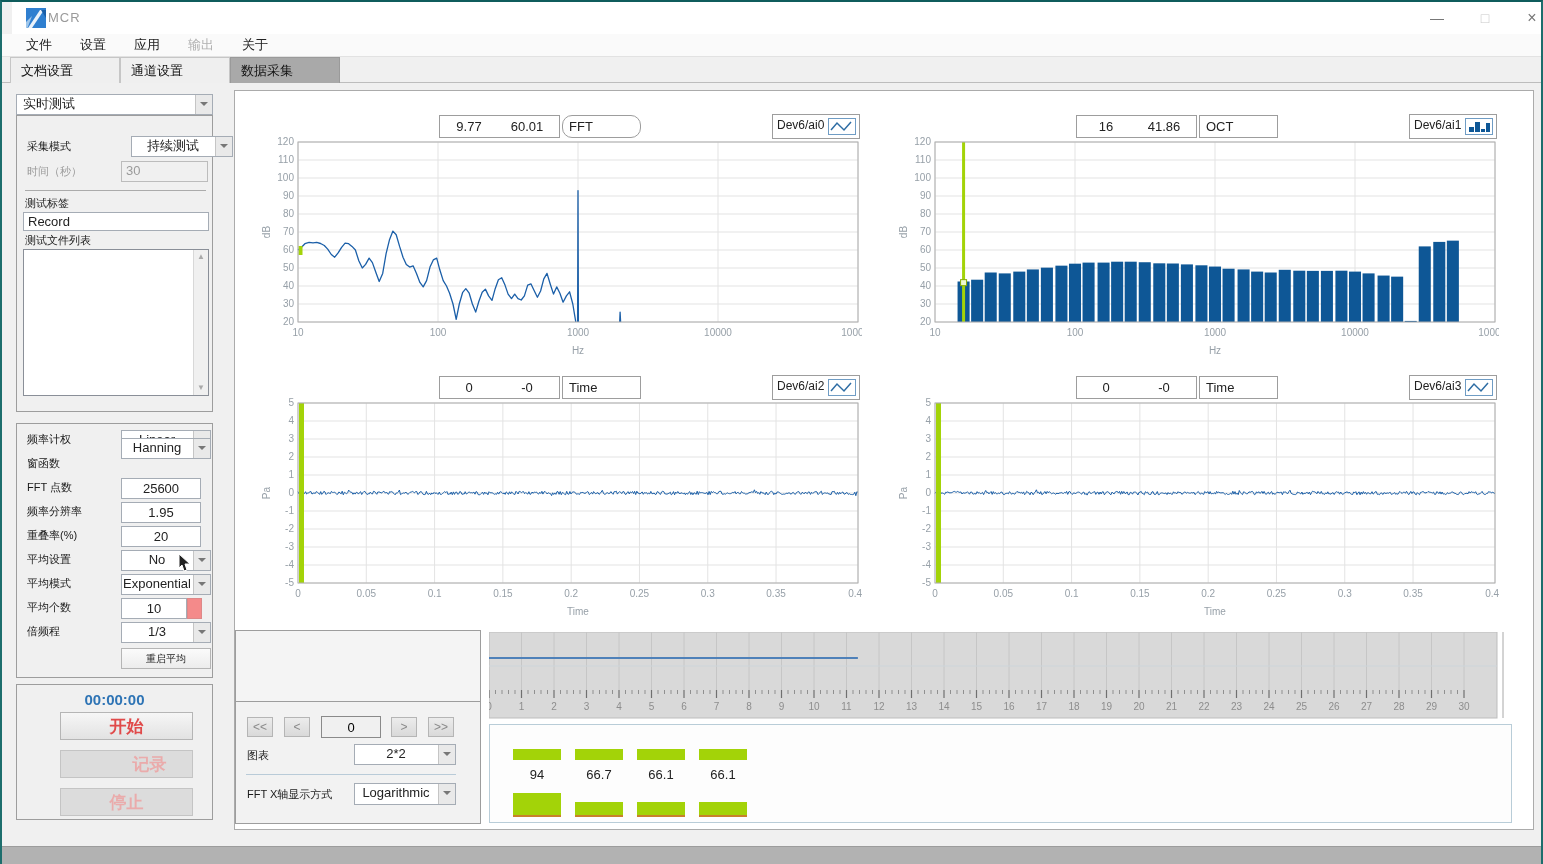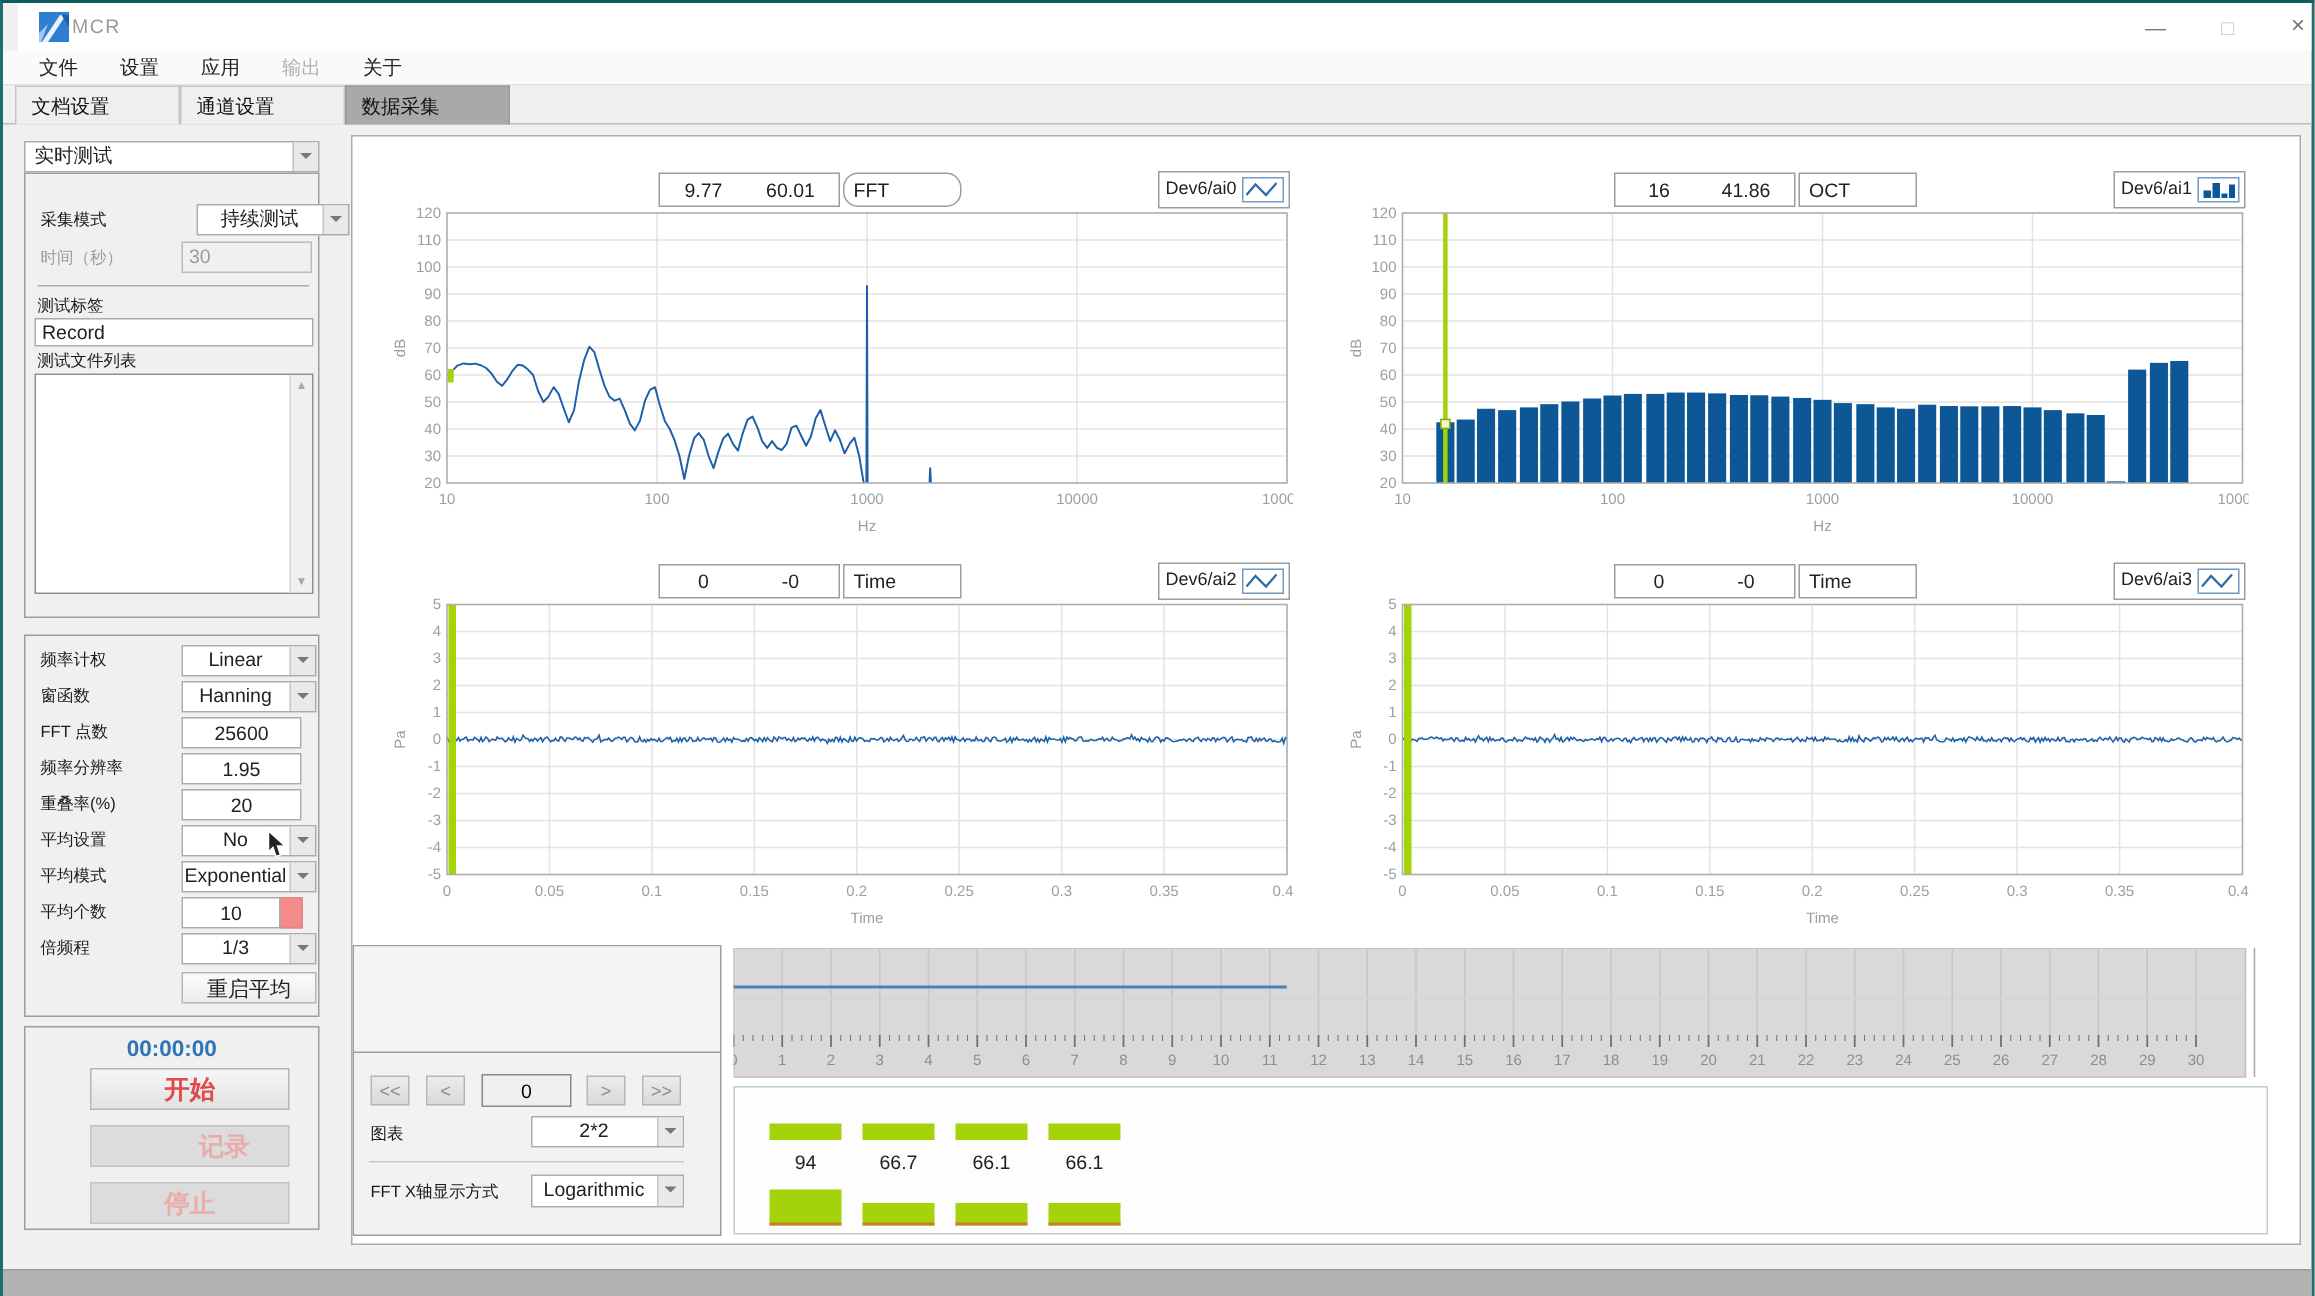--- a/index.html
+++ b/index.html
@@ -115,21 +115,21 @@
   </div>
 
   <div class="panel-box" style="left:14px;top:421px;width:197px;height:255px;">
     <div id="form-rows" class="abs" style="left:0;top:0;right:0;bottom:0;">
         <span class="lbl" style="left: 10px; top: 8px;">频率计权</span>
         <div class="combo" style="left: 104px; top: 6px; width: 90px; height: 21px;">
           <span class="cval">Linear</span>
           <span class="cbtn"></span>
         </div>
         <span class="lbl" style="left: 10px; top: 32px;">窗函数</span>
-        <div class="combo" style="left: 104px; top: 30px; width: 90px; height: 21px;">
+        <div class="combo" style="left: 104px; top: 14px; width: 90px; height: 21px;">
           <span class="cval">Hanning</span>
           <span class="cbtn"></span>
         </div>
         <span class="lbl" style="left: 10px; top: 56px;">FFT 点数</span>
         <div class="tinput" style="left: 104px; top: 54px; width: 80px; height: 21px; line-height: 19px;">25600</div>
         <span class="lbl" style="left: 10px; top: 80px;">频率分辨率</span>
         <div class="tinput" style="left: 104px; top: 78px; width: 80px; height: 21px; line-height: 19px;">1.95</div>
         <span class="lbl" style="left: 10px; top: 104px;">重叠率(%)</span>
         <div class="tinput" style="left: 104px; top: 102px; width: 80px; height: 21px; line-height: 19px;">20</div>
         <span class="lbl" style="left: 10px; top: 128px;">平均设置</span>
@@ -144,21 +144,21 @@
         </div>
         <span class="lbl" style="left: 10px; top: 176px;">平均个数</span>
         <div class="tinput" style="left: 104px; top: 174px; width: 66px; height: 21px; line-height: 19px;">10</div>
         <div class="abs" style="left: 170px; top: 174px; width: 15px; height: 21px; background: rgb(244, 138, 138); border: 1px solid rgb(221, 136, 136);"></div>
         <span class="lbl" style="left: 10px; top: 200px;">倍频程</span>
         <div class="combo" style="left: 104px; top: 198px; width: 90px; height: 21px;">
           <span class="cval">1/3</span>
           <span class="cbtn"></span>
         </div>
       </div>
-    <div class="btn small" style="left:104px;top:224px;width:90px;height:21px;line-height:20px;font-size:14px;color:#222;background:linear-gradient(#fbfbfb,#ececec);">重启平均</div>
+    <div class="btn small" style="left:104px;top:224px;width:90px;height:21px;line-height:20px;font-size:10px;color:#222;background:linear-gradient(#fbfbfb,#ececec);">重启平均</div>
   </div>
 
   <div class="panel-box" style="left:14px;top:682px;width:197px;height:136px;">
     <div class="timer" style="left:0;top:6px;width:100%;">00:00:00</div>
     <div class="btn start" style="left:43px;top:27px;width:133px;height:28px;line-height:27px;">开始</div>
     <div class="btn dis" style="left:43px;top:65px;width:133px;height:28px;line-height:27px;padding-left:46px;">记录</div>
     <div class="btn dis" style="left:43px;top:103px;width:133px;height:28px;line-height:27px;">停止</div>
   </div>
 
   <div class="mainpanel"></div>

